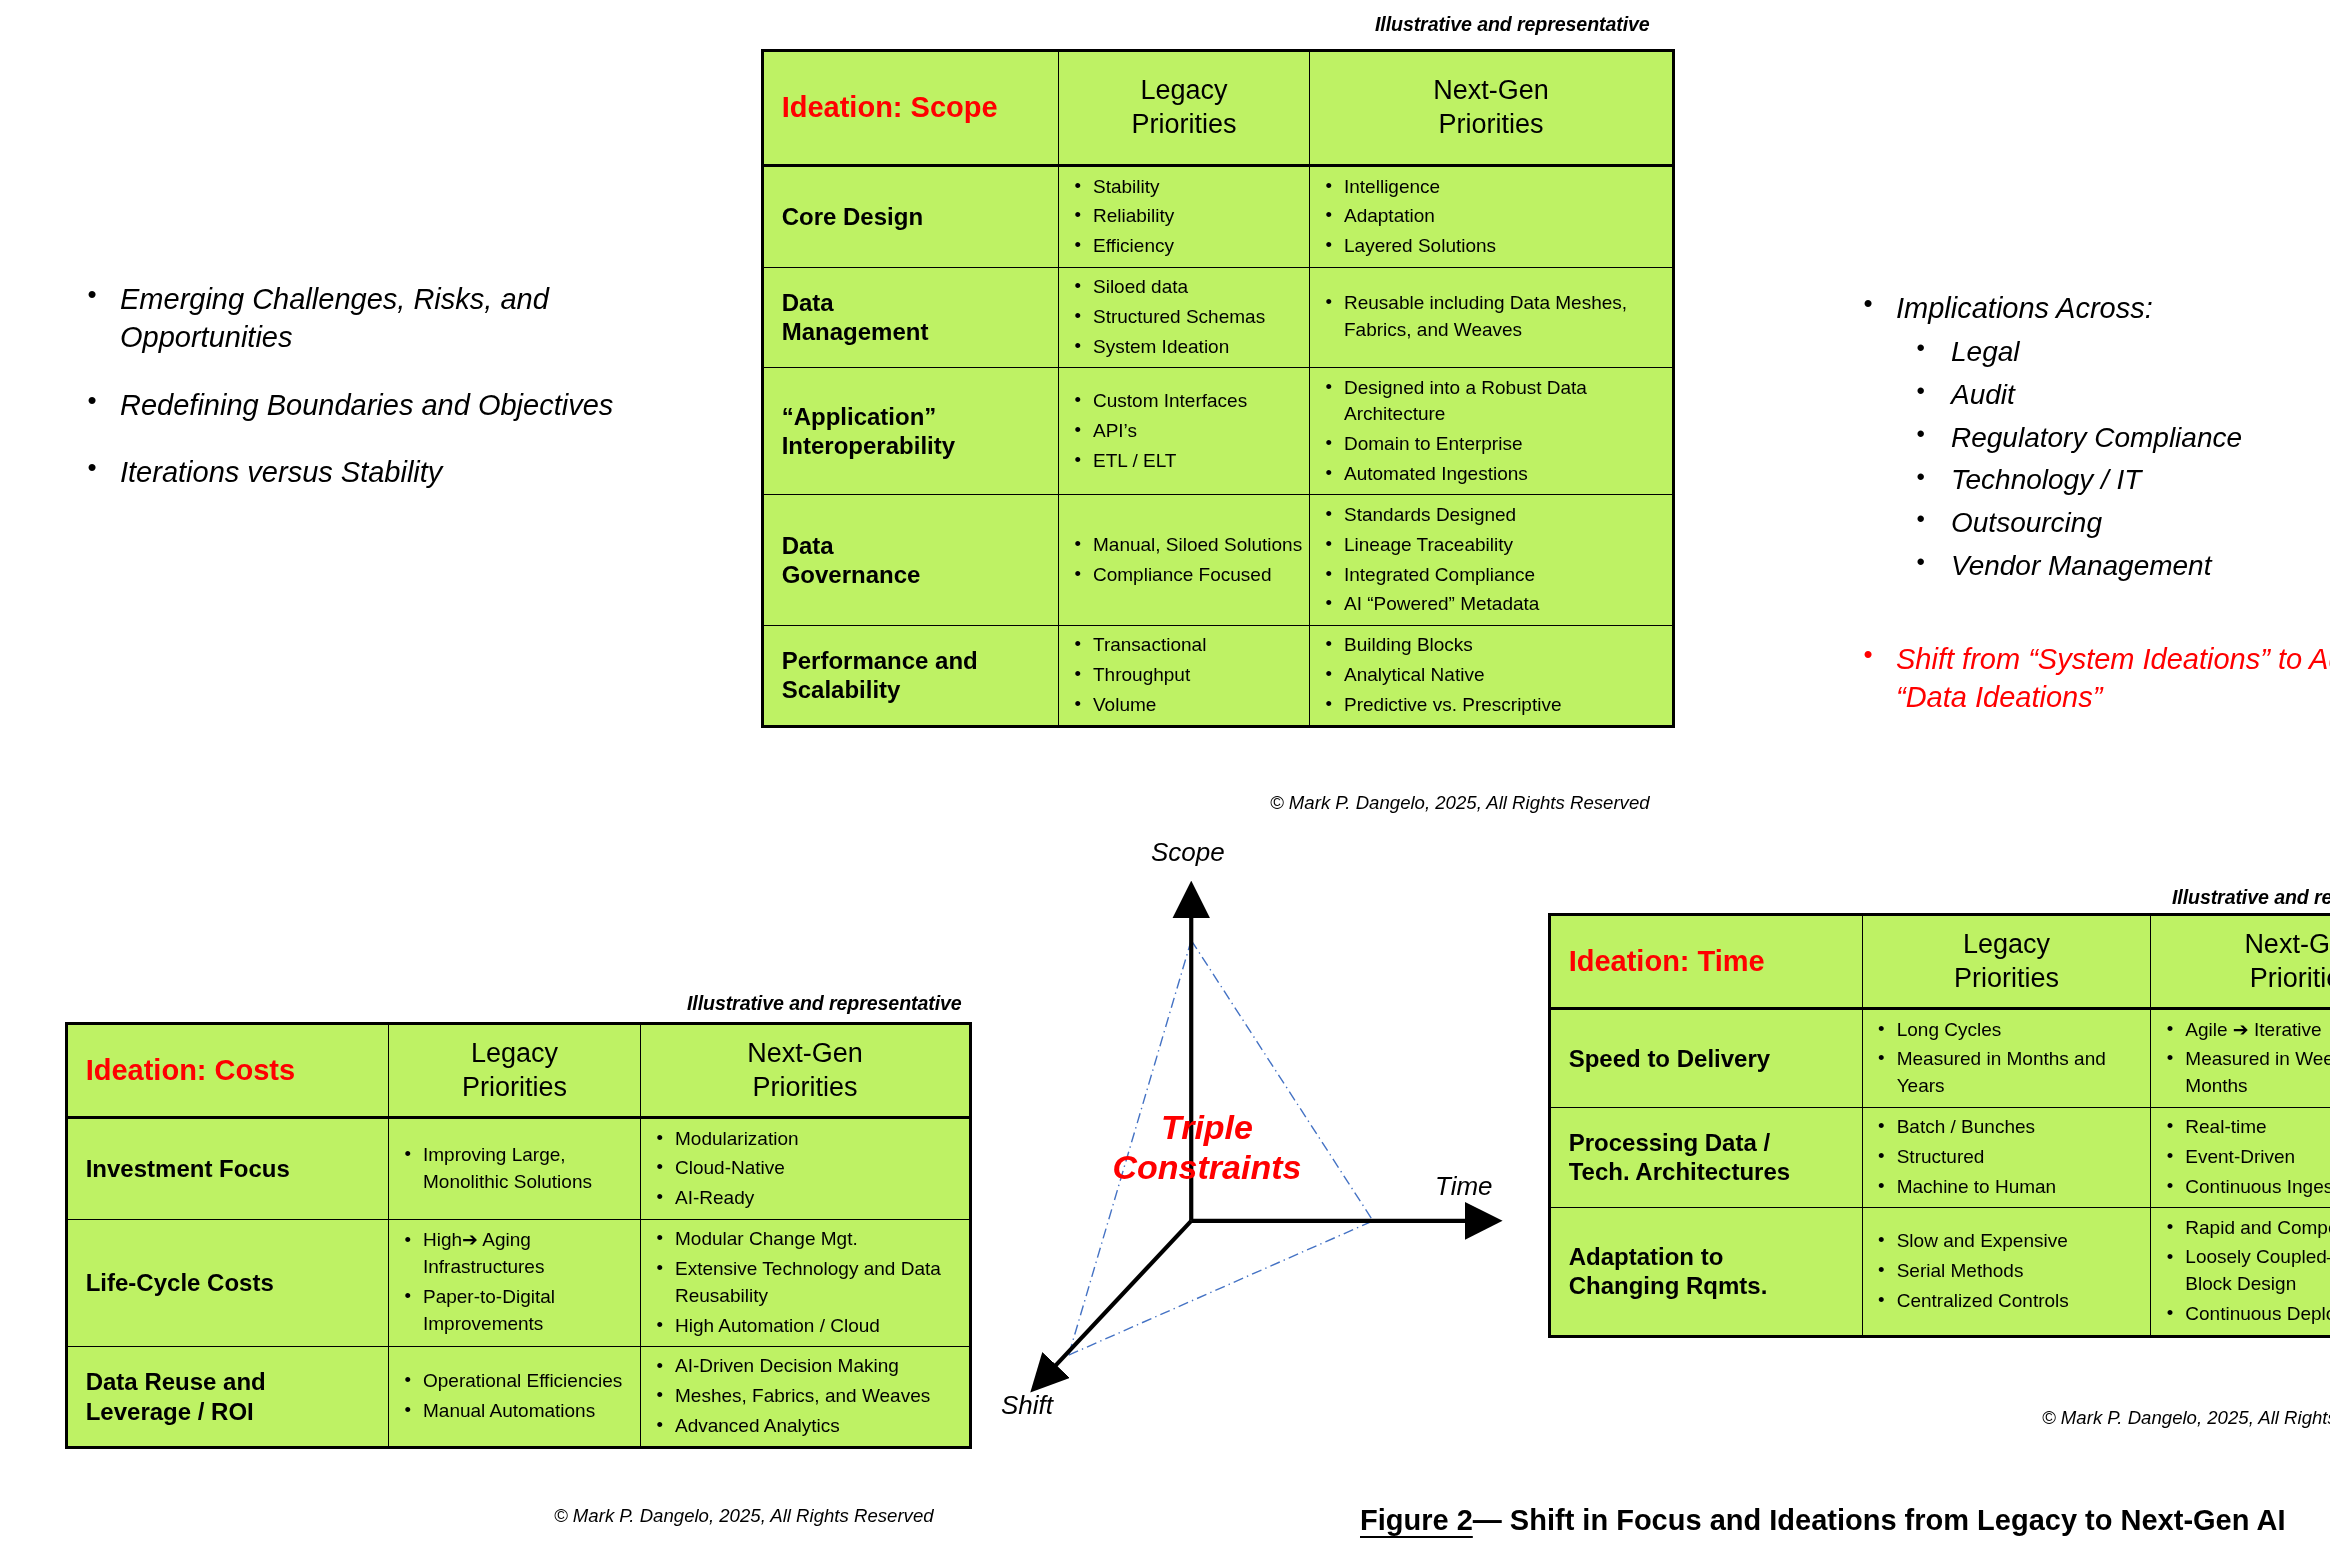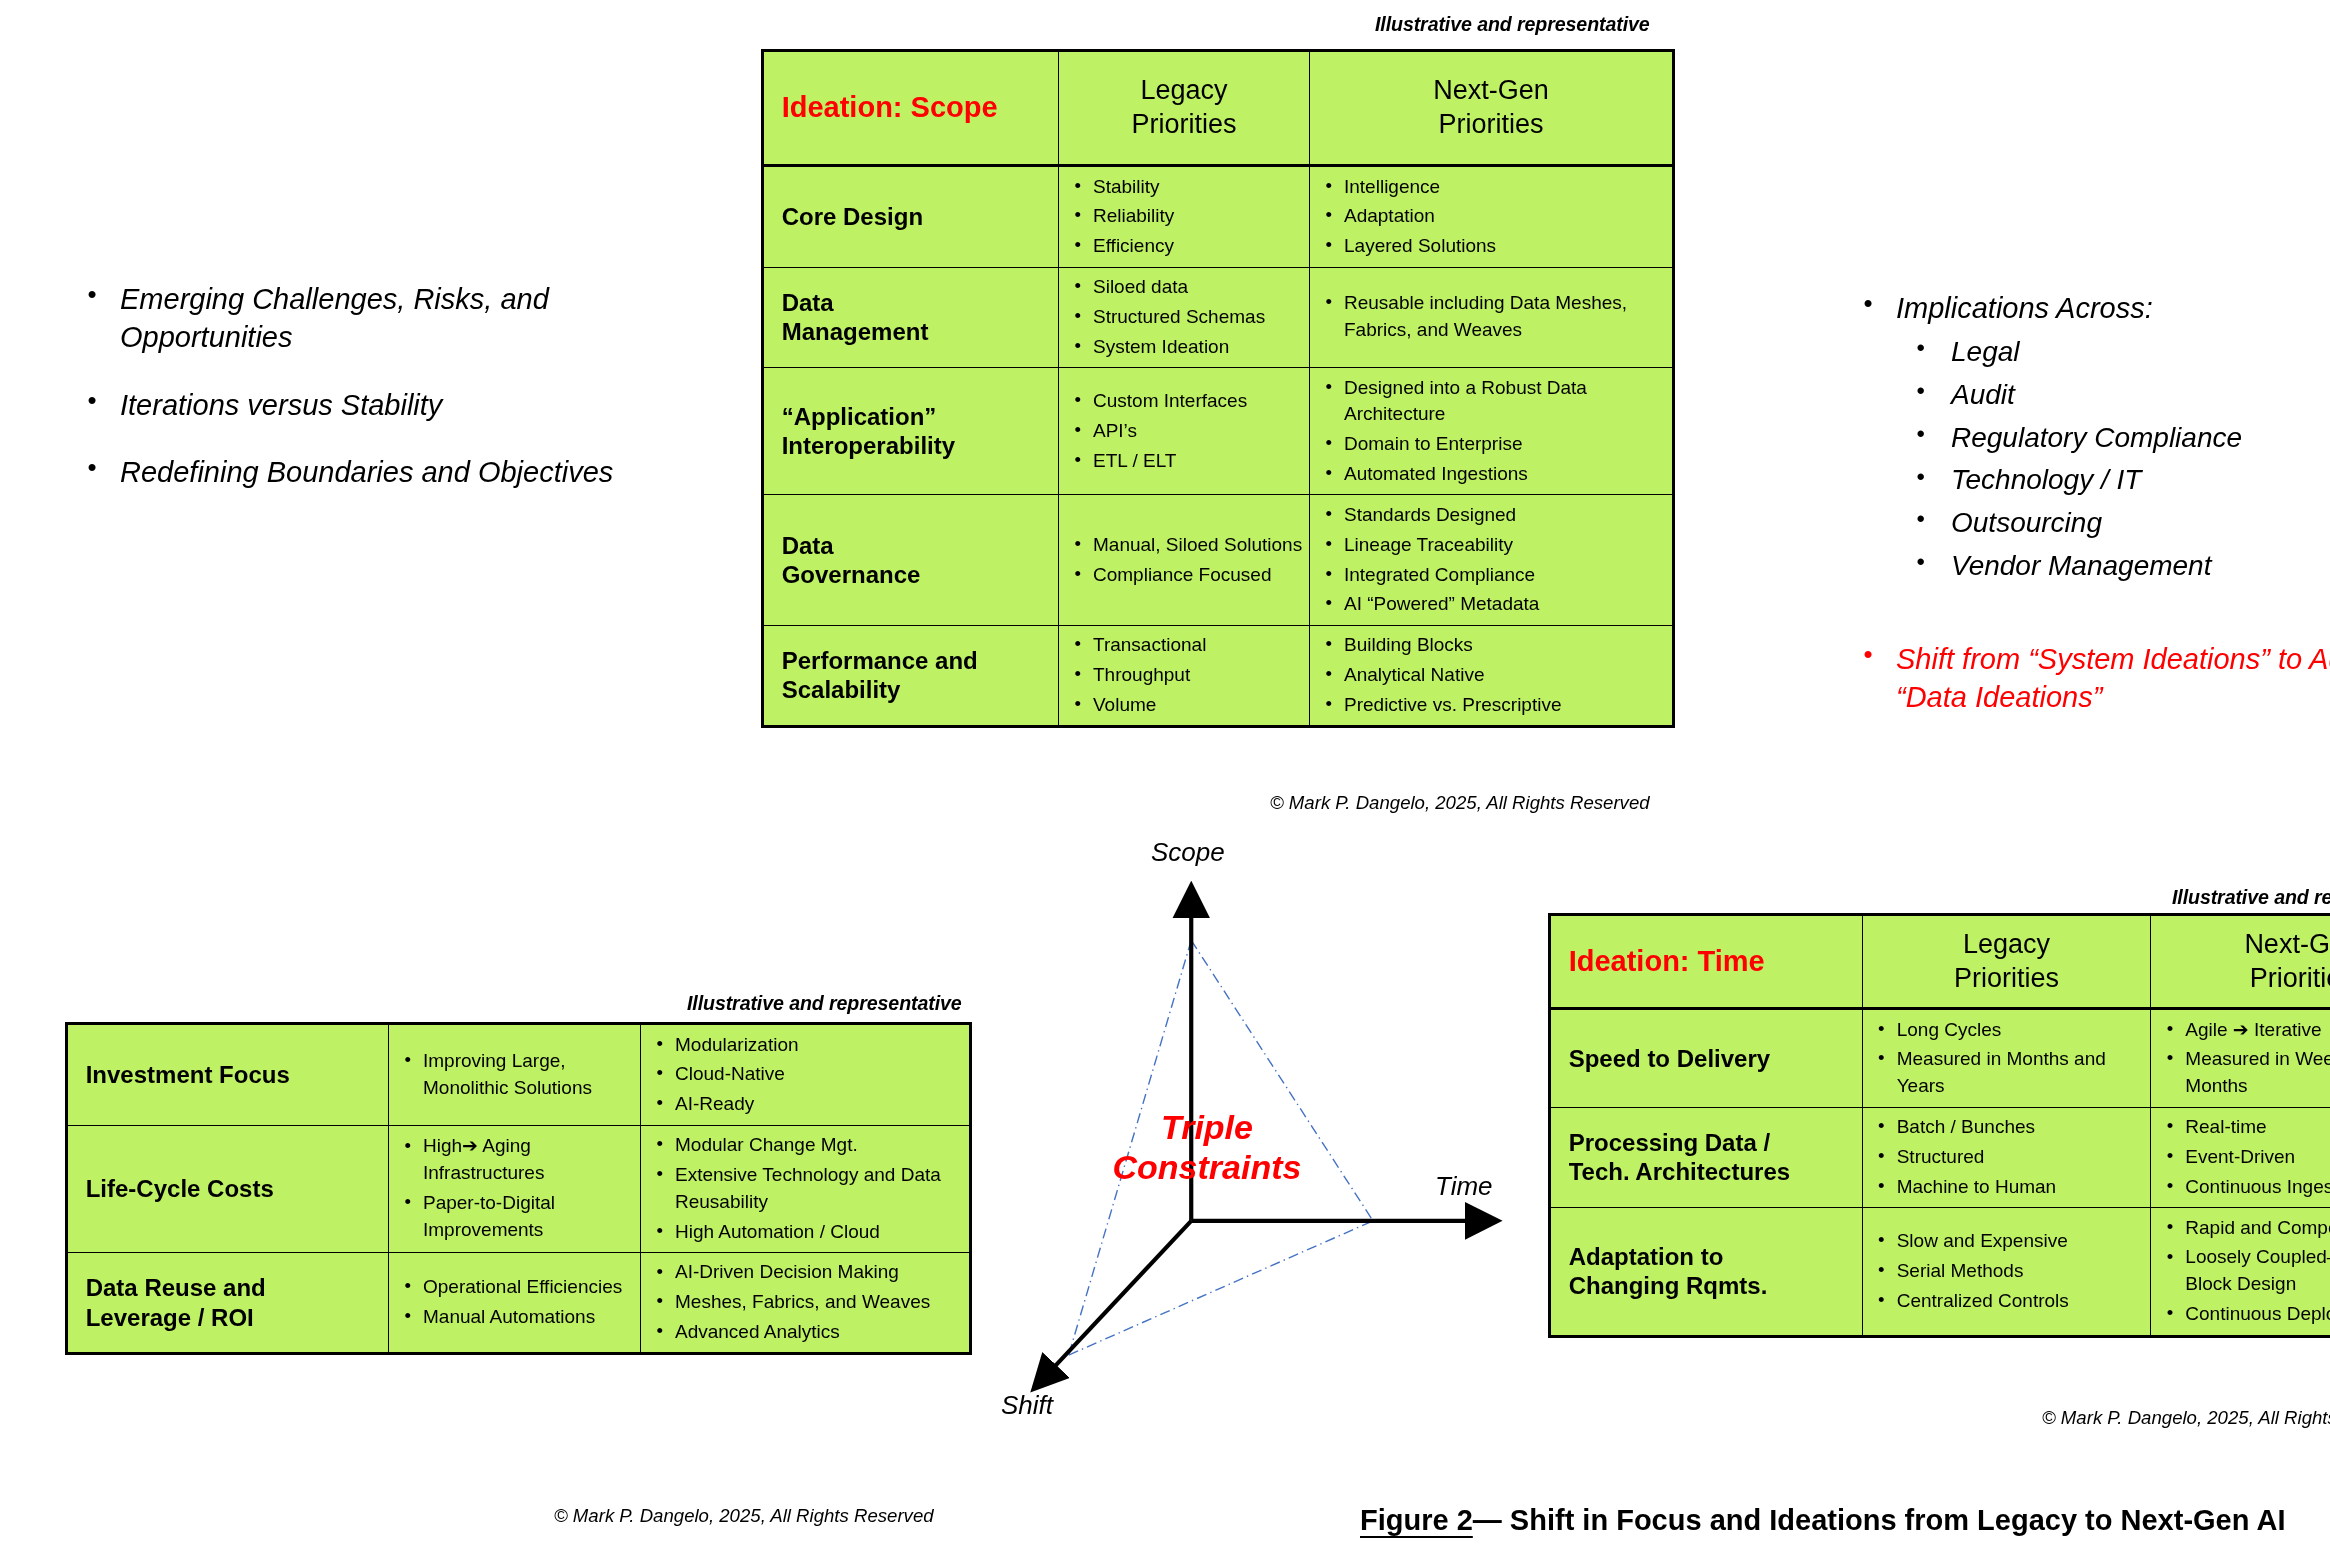--- a/index.html
+++ b/index.html
@@ -90,22 +90,22 @@
     color:#FF0000;font-weight:bold;font-style:italic;font-size:34px;
     text-align:center;line-height:1.18;white-space:nowrap;
   }
 </style>
 </head>
 <body>
 
 <div class="abs" style="left:65px;top:280px;width:662px;">
   <ul class="mainlist">
     <li><span>Emerging Challenges, Risks, and Opportunities</span></li>
+    <li><span>Redefining Boundaries and Objectives</span></li>
     <li><span>Iterations versus Stability</span></li>
-    <li><span>Redefining Boundaries and Objectives</span></li>
   </ul>
 </div>
 
 <div class="abs" style="left:1841px;top:289px;width:625px;">
   <ul class="mainlist">
     <li style="margin-bottom:18.6px;">
       <span>Implications Across:</span>
       <ul class="sub">
         <li><span>Legal</span></li>
         <li><span>Audit</span></li>
@@ -247,20 +247,31 @@
 <div class="abs illus" style="left:687px;top:992px;">Illustrative and representative</div>
 
 <div class="abs" style="left:65px;top:1022px;">
   <table class="ideation" style="width:903px;">
     <colgroup>
         <col style="width:322px;">
         <col style="width:252px;">
         <col style="width:330px;">
       </colgroup>
     <tbody>
+        <tr class="headrow">
+      <td style="height:91px;">
+            <div class="hd-title">Ideation: Costs</div>
+          </td>
+      <td>
+            <div class="hd-col"><span>Legacy</span><br><span>Priorities</span></div>
+          </td>
+      <td>
+            <div class="hd-col"><span>Next-Gen</span><br><span>Priorities</span></div>
+          </td>
+    </tr>
 
     <tr>
       <td>
             <div class="rowlabel">Investment Focus</div>
           </td>
       <td>
             <ul class="cell">
         <li>Improving Large, Monolithic Solutions</li>
       </ul>
           </td>

